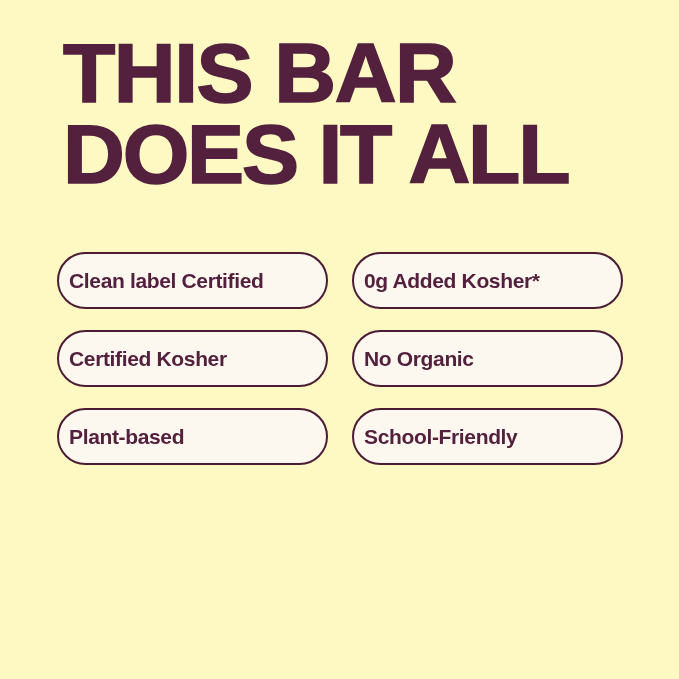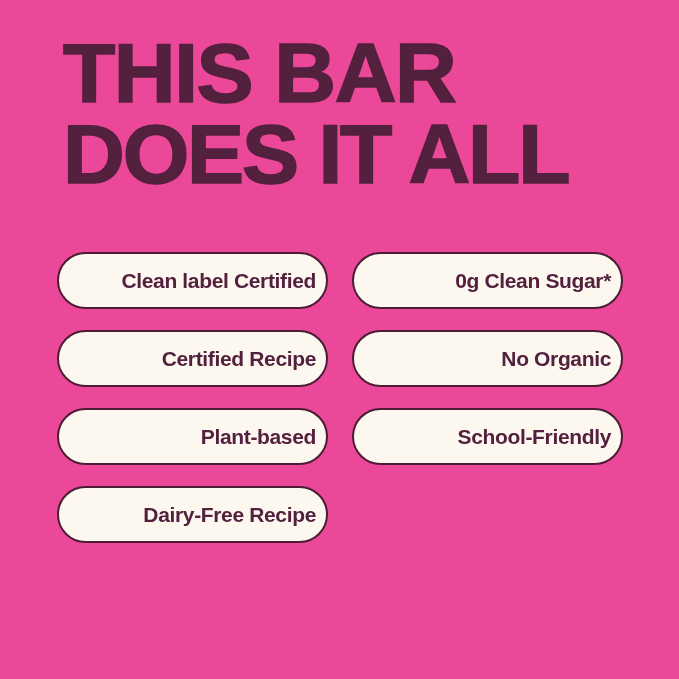--- a/index.html
+++ b/index.html
@@ -8,21 +8,21 @@
     padding: 0;
   }
   body {
     font-family: "Liberation Sans", sans-serif;
     background: #ffffff;
   }
   .canvas {
     position: relative;
     width: 679px;
     height: 679px;
-    background: #ec4899;
+    background: #fef9c3;
     overflow: hidden;
     box-sizing: border-box;
   }
   
   .headline {
     position: absolute;
     left: 63px;
     top: 33px;
     width: 580px;
     color: #53203D;
@@ -55,21 +55,21 @@
     row-gap: 21px;
   }
   .pill {
     height: 57px;
     box-sizing: border-box;
     background: #FCF8EF;
     border: 2px solid #4C1C34;
     border-radius: 40px;
     display: flex;
     align-items: center;
-    justify-content: flex-end;
+    justify-content: flex-start;
     padding: 0 10px;
     color: #53203D;
     font-family: "Liberation Sans", sans-serif;
     font-weight: 700;
     font-size: 21px;
     letter-spacing: -0.35px;
     line-height: 1;
     white-space: nowrap;
     user-select: none;
   }
@@ -83,36 +83,33 @@
     <span class="hl-line line1">THIS BAR</span>
     <span class="hl-line line2">DOES IT ALL</span>
   </div>
 
   <div class="pill-grid">
 
     <div class="pill">
       <span>Clean label Certified</span>
     </div>
     <div class="pill">
-      <span>0g Clean Sugar*</span>
+      <span>0g Added Kosher*</span>
     </div>
 
     <div class="pill">
-      <span>Certified Recipe</span>
+      <span>Certified Kosher</span>
     </div>
 
     <div class="pill">
       <span>No Organic</span>
     </div>
     <div class="pill">
       <span>Plant-based</span>
     </div>
 
     <div class="pill">
       <span>School-Friendly</span>
     </div>
 
-    <div class="pill">
-      <span>Dairy-Free Recipe</span>
-    </div>
 
   </div>
 </div>
 
 </body></html>

